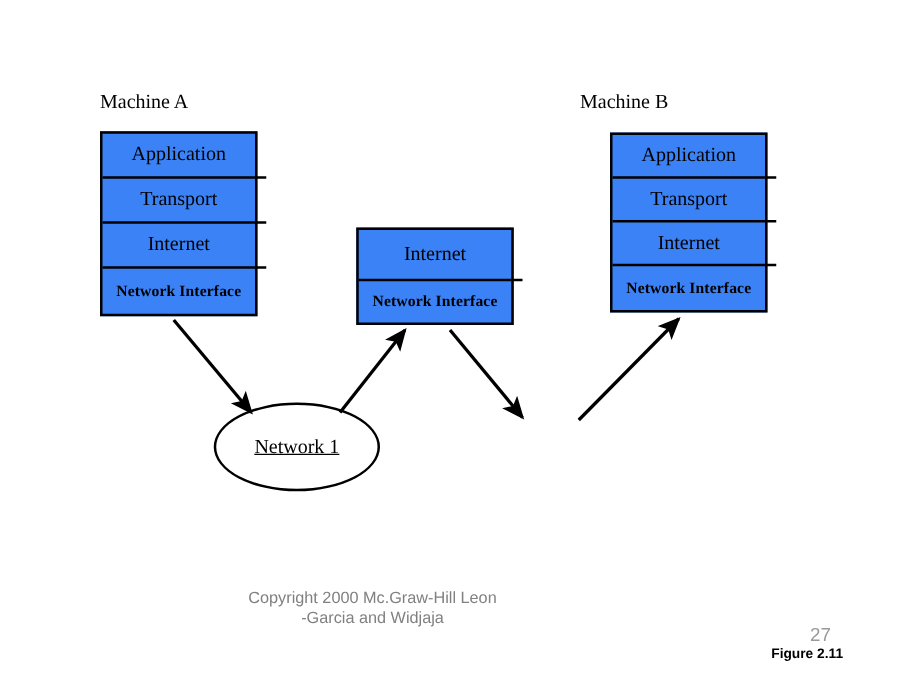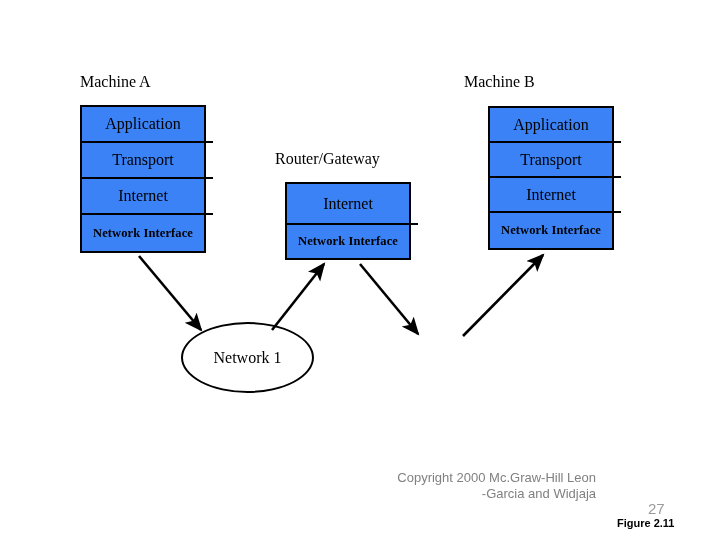--- a/index.html
+++ b/index.html
@@ -91,21 +91,21 @@
     height: 540px;
     pointer-events: none;
   }
 
   
   .copyright {
     position: absolute;
     left: 0;
     top: 470px;
     width: 596px;
-    text-align: right;
+    text-align: center;
     font-family: "Liberation Sans", "DejaVu Sans", sans-serif;
     font-size: 13px;
     line-height: 16px;
     color: #808080;
   }
   .page-number {
     position: absolute;
     left: 648px;
     top: 500px;
     font-family: "Liberation Sans", "DejaVu Sans", sans-serif;
@@ -130,37 +130,36 @@
 
   <div class="node-title" style="left:80px; top:74px;">Machine A</div>
 
   <div class="stack" style="left:80px; top:105px; width:126px; height:148px;">
     <div class="layer layer-normal tick" style="height:36px;">Application</div>
     <div class="layer layer-normal tick" style="height:36px;">Transport</div>
     <div class="layer layer-normal tick" style="height:36px;">Internet</div>
     <div class="layer layer-small" style="height:36px;">Network Interface</div>
   </div>
 
-  <div class="node-title" style="left:275px; top:151px;">Router/Gateway</div>
 
   <div class="stack" style="left:285px; top:182px; width:126px; height:78px;">
     <div class="layer layer-normal tick" style="height:41px;">Internet</div>
     <div class="layer layer-small" style="height:33px;">Network Interface</div>
   </div>
 
   <div class="node-title" style="left:464px; top:74px;">Machine B</div>
 
   <div class="stack" style="left:488px; top:106px; width:126px; height:144px;">
     <div class="layer layer-normal tick" style="height:35px;">Application</div>
     <div class="layer layer-normal tick" style="height:35px;">Transport</div>
     <div class="layer layer-normal tick" style="height:35px;">Internet</div>
     <div class="layer layer-small" style="height:35px;">Network Interface</div>
   </div>
 
-  <div class="cloud" style="left:181px; top:322px; width:133px; height:71px;">Network 1</div>
+  <div class="cloud" style="left:171px; top:322px; width:133px; height:71px;text-decoration:underline;">Network 1</div>
 
 
   <svg id="arrows" viewBox="0 0 720 540">
     <defs>
       <marker id="arrowhead" markerWidth="8" markerHeight="8" refX="6.2" refY="3" orient="auto" markerUnits="strokeWidth">
         <path d="M0,0 L7,3 L0,6 L1.6,3 z" fill="#000000"></path>
       </marker>
     </defs>
 
     <line x1="139" y1="256" x2="201" y2="330" stroke="#000000" stroke-width="2.6" marker-end="url(#arrowhead)"></line>

